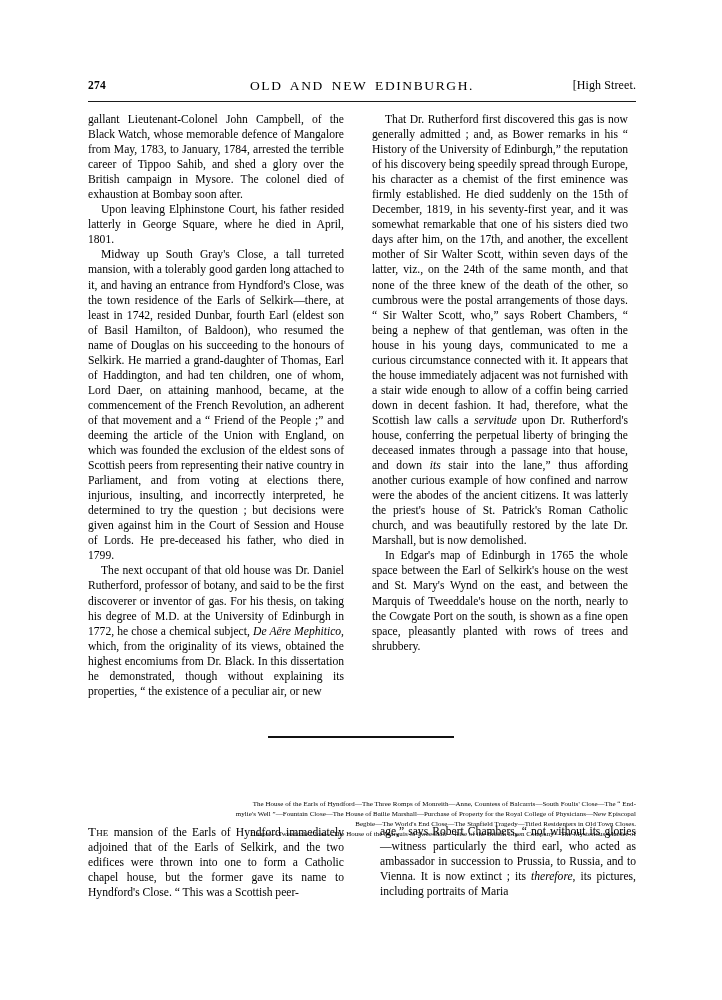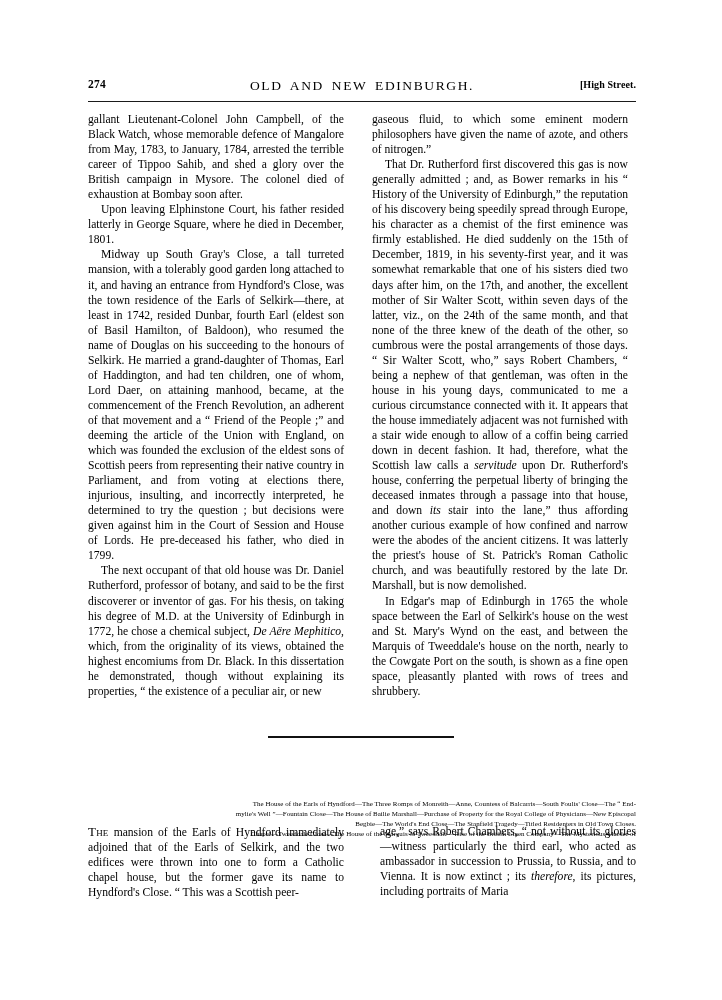--- a/index.html
+++ b/index.html
@@ -43,22 +43,22 @@
     position: absolute;
     left: 0;
     right: 0;
     text-align: center;
     font-size: 13.5px;
     font-weight: normal;
     letter-spacing: 1.6px;
     word-spacing: 3px;
   }
   .head-folio-right {
-    font-size: 10px;
-    font-weight: bold;
+    font-size: 12px;
+    font-weight: normal;
     letter-spacing: 0.1px;
     margin-left: auto;
   }
   .head-rule {
     position: absolute;
     left: 88px;
     top: 101px;
     width: 548px;
     height: 1px;
     background: #1a1a1a;
@@ -164,27 +164,26 @@
   <div class="running-head">
     <span class="folio">274</span>
     <span class="head-title">OLD AND NEW EDINBURGH.</span>
     <span class="head-folio-right">[High Street.</span>
   </div>
   <div class="head-rule"></div>
 
   <div class="columns">
     <div class="col col-left">
       <p>gallant Lieutenant-Colonel John Campbell, of the Black Watch, whose memorable defence of Mangalore from May, 1783, to January, 1784, arrested the terrible career of Tippoo Sahib, and shed a glory over the British campaign in Mysore.  The colonel died of exhaustion at Bombay soon after.</p>
-      <p class="indent">Upon leaving Elphinstone Court, his father resided latterly in George Square, where he died in December, 1801.</p>
+      <p class="indent">Upon leaving Elphinstone Court, his father resided latterly in George Square, where he died in April, 1801.</p>
       <p class="indent">Midway up South Gray's Close, a tall turreted mansion, with a tolerably good garden long attached to it, and having an entrance from Hyndford's Close, was the town residence of the Earls of Selkirk—there, at least in 1742, resided Dunbar, fourth Earl (eldest son of Basil Hamilton, of Baldoon), who resumed the name of Douglas on his succeeding to the honours of Selkirk.  He married a grand-daughter of Thomas, Earl of Haddington, and had ten children, one of whom, Lord Daer, on attaining manhood, became, at the commencement of the French Revolution, an adherent of that movement and a “ Friend of the People ;” and deeming the article of the Union with England, on which was founded the exclusion of the eldest sons of Scottish peers from representing their native country in Parliament, and from voting at elections there, injurious, insulting, and incorrectly interpreted, he determined to try the question ; but decisions were given against him in the Court of Session and House of Lords.  He pre-deceased his father, who died in 1799.</p>
       <p class="indent"><span>The next occupant of that old house was Dr. Daniel Rutherford, professor of botany, and said to be the first discoverer or inventor of gas.  For his thesis, on taking his degree of M.D. at the University of Edinburgh in 1772, he chose a chemical subject, </span><i>De Aëre Mephitico</i><span>, which, from the originality of its views, obtained the highest encomiums from Dr. Black.  In this dissertation he demonstrated, though without explaining its properties, “ the existence of a peculiar air, or new</span></p>
     </div>
 
     <div class="col col-right">
-      <p>gaseous fluid, to which some eminent modern philosophers have given the name of azote, and others of nitrogen.”</p>
       <p class="indent"><span>That Dr. Rutherford first discovered this gas is now generally admitted ; and, as Bower remarks in his “ History of the University of Edinburgh,” the reputation of his discovery being speedily spread through Europe, his character as a chemist of the first eminence was firmly established.  He died suddenly on the 15th of December, 1819, in his seventy-first year, and it was somewhat remarkable that one of his sisters died two days after him, on the 17th, and another, the excellent mother of Sir Walter Scott, within seven days of the latter, viz., on the 24th of the same month, and that none of the three knew of the death of the other, so cumbrous were the postal arrangements of those days.  “ Sir Walter Scott, who,” says Robert Chambers, “ being a nephew of that gentleman, was often in the house in his young days, communicated to me a curious circumstance connected with it.  It appears that the house immediately adjacent was not furnished with a stair wide enough to allow of a coffin being carried down in decent fashion.  It had, therefore, what the Scottish law calls a </span><i>servitude</i><span> upon Dr. Rutherford's house, conferring the perpetual liberty of bringing the deceased inmates through a passage into that house, and down </span><i>its</i><span> stair into the lane,” thus affording another curious example of how confined and narrow were the abodes of the ancient citizens.  It was latterly the priest's house of St. Patrick's Roman Catholic church, and was beautifully restored by the late Dr. Marshall, but is now demolished.</span></p>
       <p class="indent">In Edgar's map of Edinburgh in 1765 the whole space between the Earl of Selkirk's house on the west and St. Mary's Wynd on the east, and between the Marquis of Tweeddale's house on the north, nearly to the Cowgate Port on the south, is shown as a fine open space, pleasantly planted with rows of trees and shrubbery.</p>
     </div>
   </div>
 
   <div class="mid-rule"></div>
 
 
   <div class="synopsis">
     <span class="syn-line">The House of the Earls of Hyndford—The Three Romps of Monreith—Anne, Countess of Balcarris—South Foulis' Close—The “ End-</span>

